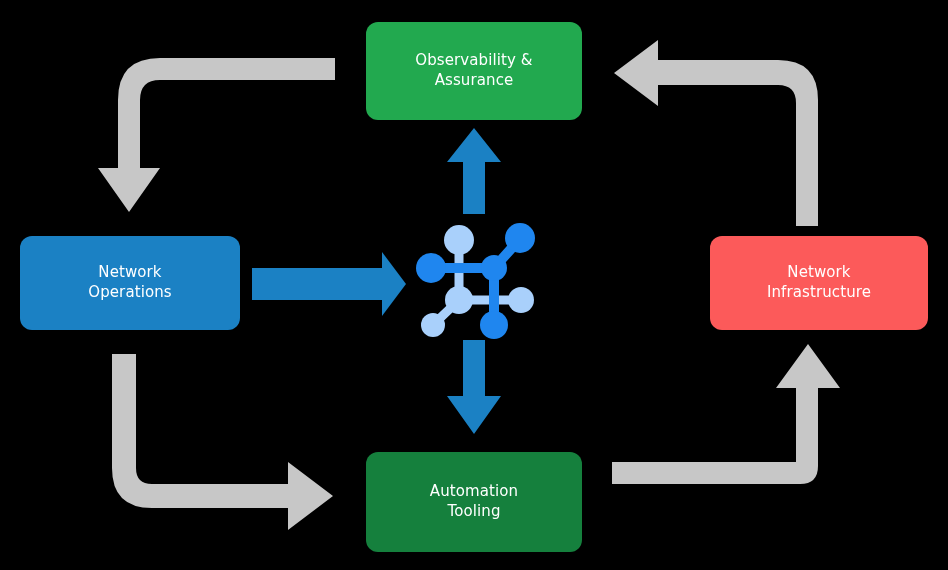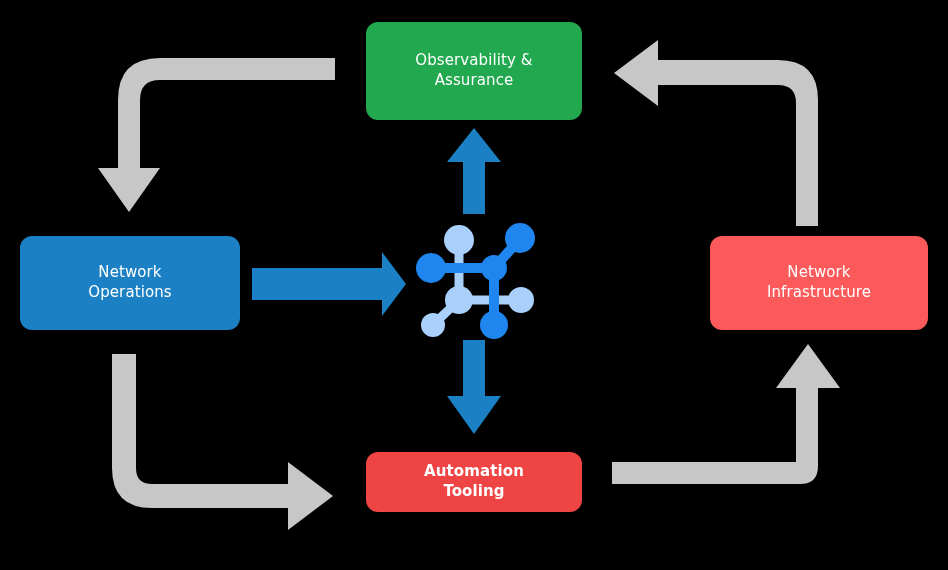--- a/index.html
+++ b/index.html
@@ -43,23 +43,22 @@
     width: 220px; height: 94px;
     background: #1b81c4;
   }
   #box-network-infrastructure {
     left: 710px; top: 236px;
     width: 218px; height: 94px;
     background: #fc5a5a;
   }
   #box-automation-tooling {
     left: 366px; top: 452px;
-    width: 216px; height: 60px;
-    background: #ef4444;
-    font-weight: bold;
+    width: 216px; height: 100px;
+    background: #15803d;
   }
 
   
   .layer {
     position: absolute;
     left: 0; top: 0;
     width: 948px; height: 570px;
     pointer-events: none;
   }
 </style>

